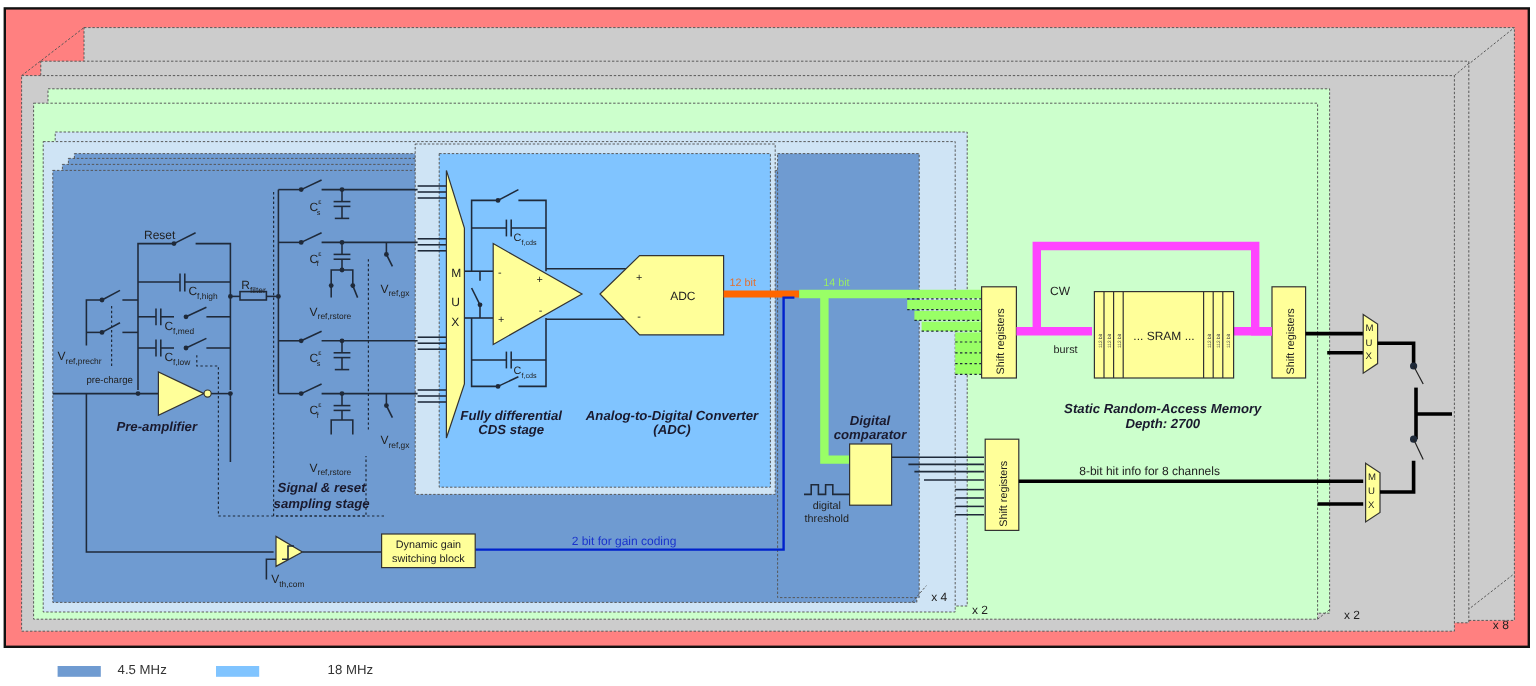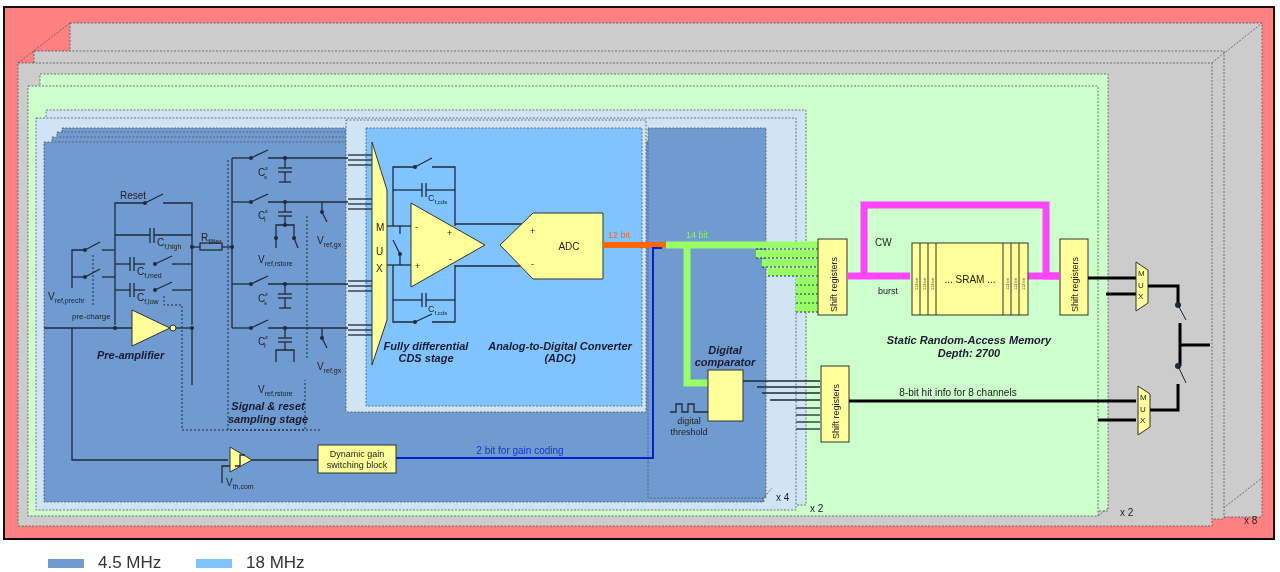--- a/index.html
+++ b/index.html
@@ -5,21 +5,21 @@
   html, body { margin: 0; padding: 0; background: #ffffff; }
   body { width: 1280px; height: 572px; position: relative; overflow: hidden; font-family: "Liberation Sans", sans-serif; }
   svg { position: absolute; left: 0; top: 0; }
   .t { font-family: "Liberation Sans", sans-serif; fill: #222; }
   .ti { font-family: "Liberation Sans", sans-serif; font-style: italic; font-weight: bold; fill: #1a1a2e; font-size: 11px; }
   .w { stroke: #1f2a3a; stroke-width: 1.3; fill: none; }
   .wd { stroke: #1f2a3a; stroke-width: 1; fill: none; stroke-dasharray: 2 2; }
   .blk { fill: #ffff99; stroke: #333; stroke-width: 1; }
   .dot { fill: #1f2a3a; }
   .lyr { stroke: #555; stroke-width: 0.8; stroke-dasharray: 2 1.5; }
-  .legend { position: absolute; top: 553px; display: flex; align-items: center; font-size: 17px; color: #333; }
+  .legend { position: absolute; top: 553px; display: flex; align-items: center; font-size: 11px; color: #333; }
   .legend .sw { width: 36px; height: 9px; margin-right: 14px; }
 </style>
 </head>
 <body>
 
 <svg width="1280" height="572" viewBox="0 0 1280 572">
 
   <rect x="4" y="7" width="1270" height="532" fill="#ff8080" stroke="#111" stroke-width="2"></rect>
 
   <polygon points="70,23 1262,23 1262,517 70,517" fill="#cccccc" class="lyr"></polygon>
@@ -365,16 +365,16 @@
   <text x="776" y="501" class="t" font-size="10">x 4</text>
   <text x="810" y="512" class="t" font-size="10">x 2</text>
   <text x="1120" y="516" class="t" font-size="10">x 2</text>
   <text x="1244" y="524" class="t" font-size="10">x 8</text>
 </svg>
 
 <div class="legend" style="left:48px;">
   <div class="sw" style="background:#6f9bd1;"></div>
   <span>4.5 MHz</span>
 </div>
-<div class="legend" style="left:196px;">
+<div class="legend" style="left:180px;gap:43px;">
   <div class="sw" style="background:#80c4ff;"></div>
   <span>18 MHz</span>
 </div>
 
 </body></html>

